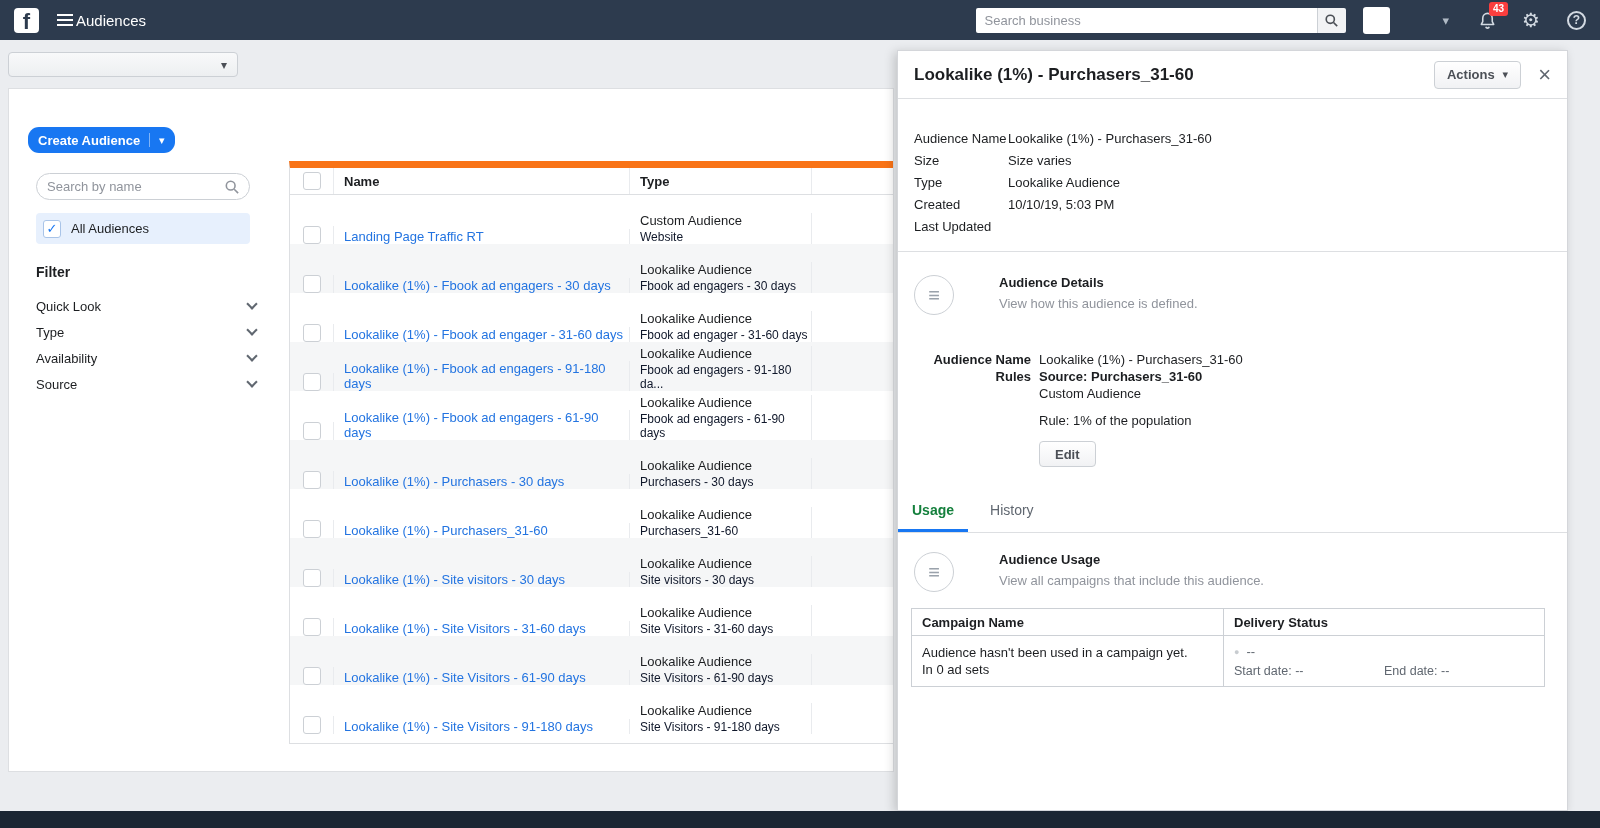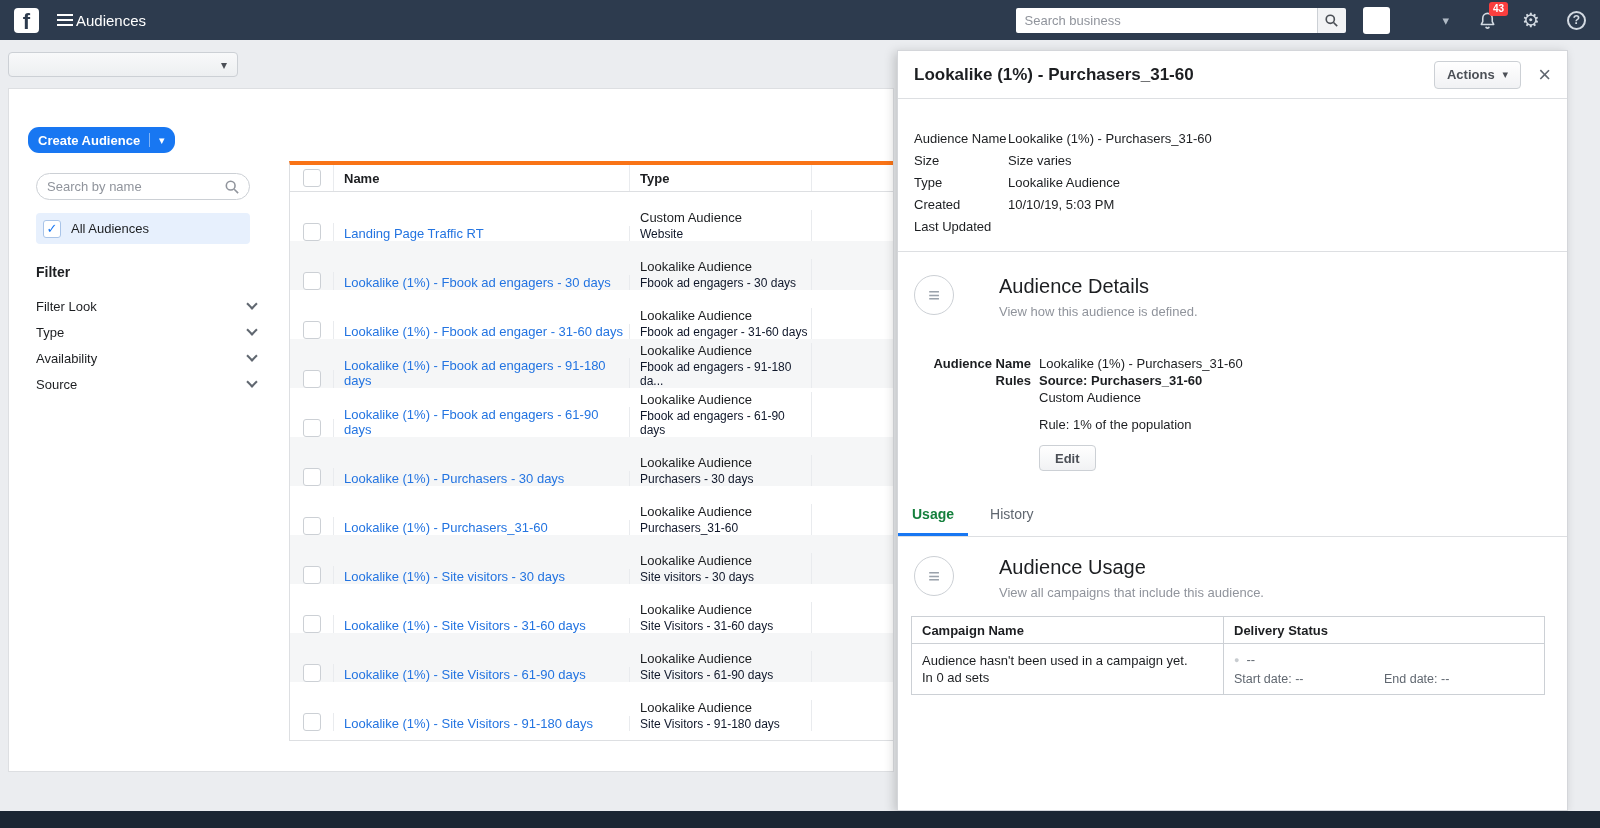--- a/index.html
+++ b/index.html
@@ -10,21 +10,21 @@
   
   .navbar{position:absolute;top:0;left:0;right:0;height:40px;background:#2d3b4e;
           display:flex;align-items:center;padding:0 14px;z-index:30}
   .fb-logo{width:25px;height:25px;background:#fff;border-radius:4px;display:flex;
            align-items:flex-end;justify-content:center;overflow:hidden;cursor:pointer}
   .fb-logo span{color:#2d3b4e;font-weight:bold;font-size:22px;line-height:22px}
   .hamburger{margin-left:18px;display:flex;flex-direction:column;gap:3px;cursor:pointer}
   .hamburger i{display:block;width:16px;height:2px;background:#fff}
   .nav-title{color:#fff;font-size:15px;margin-left:3px}
   .nav-right{margin-left:auto;display:flex;align-items:center;gap:17px}
-  .nav-search{display:flex;width:330px;height:25px}
+  .nav-search{display:flex;width:370px;height:25px}
   .nav-search input{flex:1;border:none;border-radius:2px 0 0 2px;padding:0 9px;font-size:13px;
                     font-family:inherit;outline:none;color:#1c1e21;background:#fff}
   .nav-search input::placeholder{color:#90949c}
   .nav-search-btn{width:29px;height:25px;border:none;border-left:1px solid #ccd0d5;background:#f2f3f5;
                   border-radius:0 2px 2px 0;display:flex;align-items:center;justify-content:center;cursor:pointer}
   .nav-avatar{width:27px;height:27px;background:#fff;border-radius:3px;cursor:pointer}
   .nav-caret{color:#b0bac5;font-size:13px;cursor:pointer;margin-left:36px}
   .nav-bell{position:relative;cursor:pointer;display:flex;margin-left:12px}
   .badge{position:absolute;top:-8px;right:-11px;background:#fa3e3e;color:#fff;font-size:10px;
          font-weight:bold;padding:1px 4px;border-radius:3px;line-height:12px}
@@ -54,21 +54,21 @@
   .cb-checked{width:18px;height:18px;background:#fff;border:1px solid #a9c4e8;border-radius:3px;
               display:flex;align-items:center;justify-content:center;color:#1877f2;font-weight:bold;font-size:13px}
   .all-aud .lbl{margin-left:10px;font-size:13px}
   .filter-title{position:absolute;left:27px;top:175px;font-size:14px;font-weight:bold}
   .filter-list{position:absolute;left:27px;top:204px;width:220px}
   .filter-item{height:26px;display:flex;align-items:center;font-size:13px;cursor:pointer}
   .chev{width:8px;height:8px;border-right:2px solid #606770;border-bottom:2px solid #606770;
         transform:rotate(45deg);margin-left:auto;margin-top:-5px}
 
   
-  .aud-table{position:absolute;left:280px;top:72px;right:0;border-top:4px solid #f97316;border-left:1px solid #dddfe2}
+  .aud-table{position:absolute;left:280px;top:72px;right:0;border-top:7px solid #f97316;border-left:1px solid #dddfe2}
   .t-head{display:flex;height:27px;border-bottom:1px solid #dddfe2;align-items:stretch;background:#fff;
           font-weight:bold;font-size:13px}
   .t-head>div{display:flex;align-items:center}
   .c-check{width:44px;display:flex;align-items:center;justify-content:center;border-right:1px solid #e9ebee;flex-shrink:0}
   .c-name{width:296px;padding-left:10px;border-right:1px solid #e9ebee;flex-shrink:0}
   .c-type{width:182px;padding-left:10px;border-right:1px solid #e9ebee;flex-shrink:0}
   .c-extra{flex:1}
   .t-row{display:flex;height:49px;align-items:flex-end;cursor:pointer}
   .t-row.alt{background:#f5f6f7}
   .t-row .c-name{display:flex;align-items:center}
@@ -90,21 +90,21 @@
   .actions-btn .caret{font-size:11px}
   .p-close{margin-left:17px;font-size:22px;color:#606770;cursor:pointer;line-height:1}
   .p-summary{padding:28px 16px 14px}
   .s-row{display:flex;height:22px;align-items:center;font-size:13px}
   .s-label{width:94px;flex-shrink:0}
   .p-divider{border-top:1px solid #dddfe2}
   .p-section{display:flex;padding:23px 16px 0}
   .sec-icon{width:40px;height:40px;border:1px solid #ccd0d5;border-radius:50%;display:flex;align-items:center;
             justify-content:center;color:#9aa2ab;font-size:20px;flex-shrink:0}
   .sec-text{margin-left:45px}
-  .sec-title{font-size:20px;font-weight:normal}
+  .sec-title{font-size:13px;font-weight:bold}
   .sec-sub{font-size:13px;color:#90949c;margin-top:6px}
   .details-grid{padding:36px 16px 0;font-size:13px}
   .d-row{display:flex;line-height:17px}
   .d-label{width:117px;text-align:right;font-weight:bold;flex-shrink:0}
   .d-val{margin-left:8px}
   .d-bold{font-weight:bold}
   .gap10{margin-top:10px}
   .edit-btn{margin-left:125px;margin-top:12px;margin-bottom:23px;height:26px;padding:0 15px;
             background:linear-gradient(#fff,#f1f2f4);border:1px solid #ccd0d5;border-radius:4px;
             font-size:13px;font-weight:bold;color:#4b4f56;cursor:pointer;font-family:inherit}
@@ -186,21 +186,21 @@
   </div>
 
   <div class="all-aud">
     <span class="cb-checked">✓</span>
     <span class="lbl">All Audiences</span>
   </div>
 
   <div class="filter-title">Filter</div>
   <div class="filter-list">
       <div class="filter-item">
-    <span>Filter Look</span>
+    <span>Quick Look</span>
     <span class="chev"></span>
   </div>
       <div class="filter-item">
     <span>Type</span>
     <span class="chev"></span>
   </div>
       <div class="filter-item">
     <span>Availability</span>
     <span class="chev"></span>
   </div>

